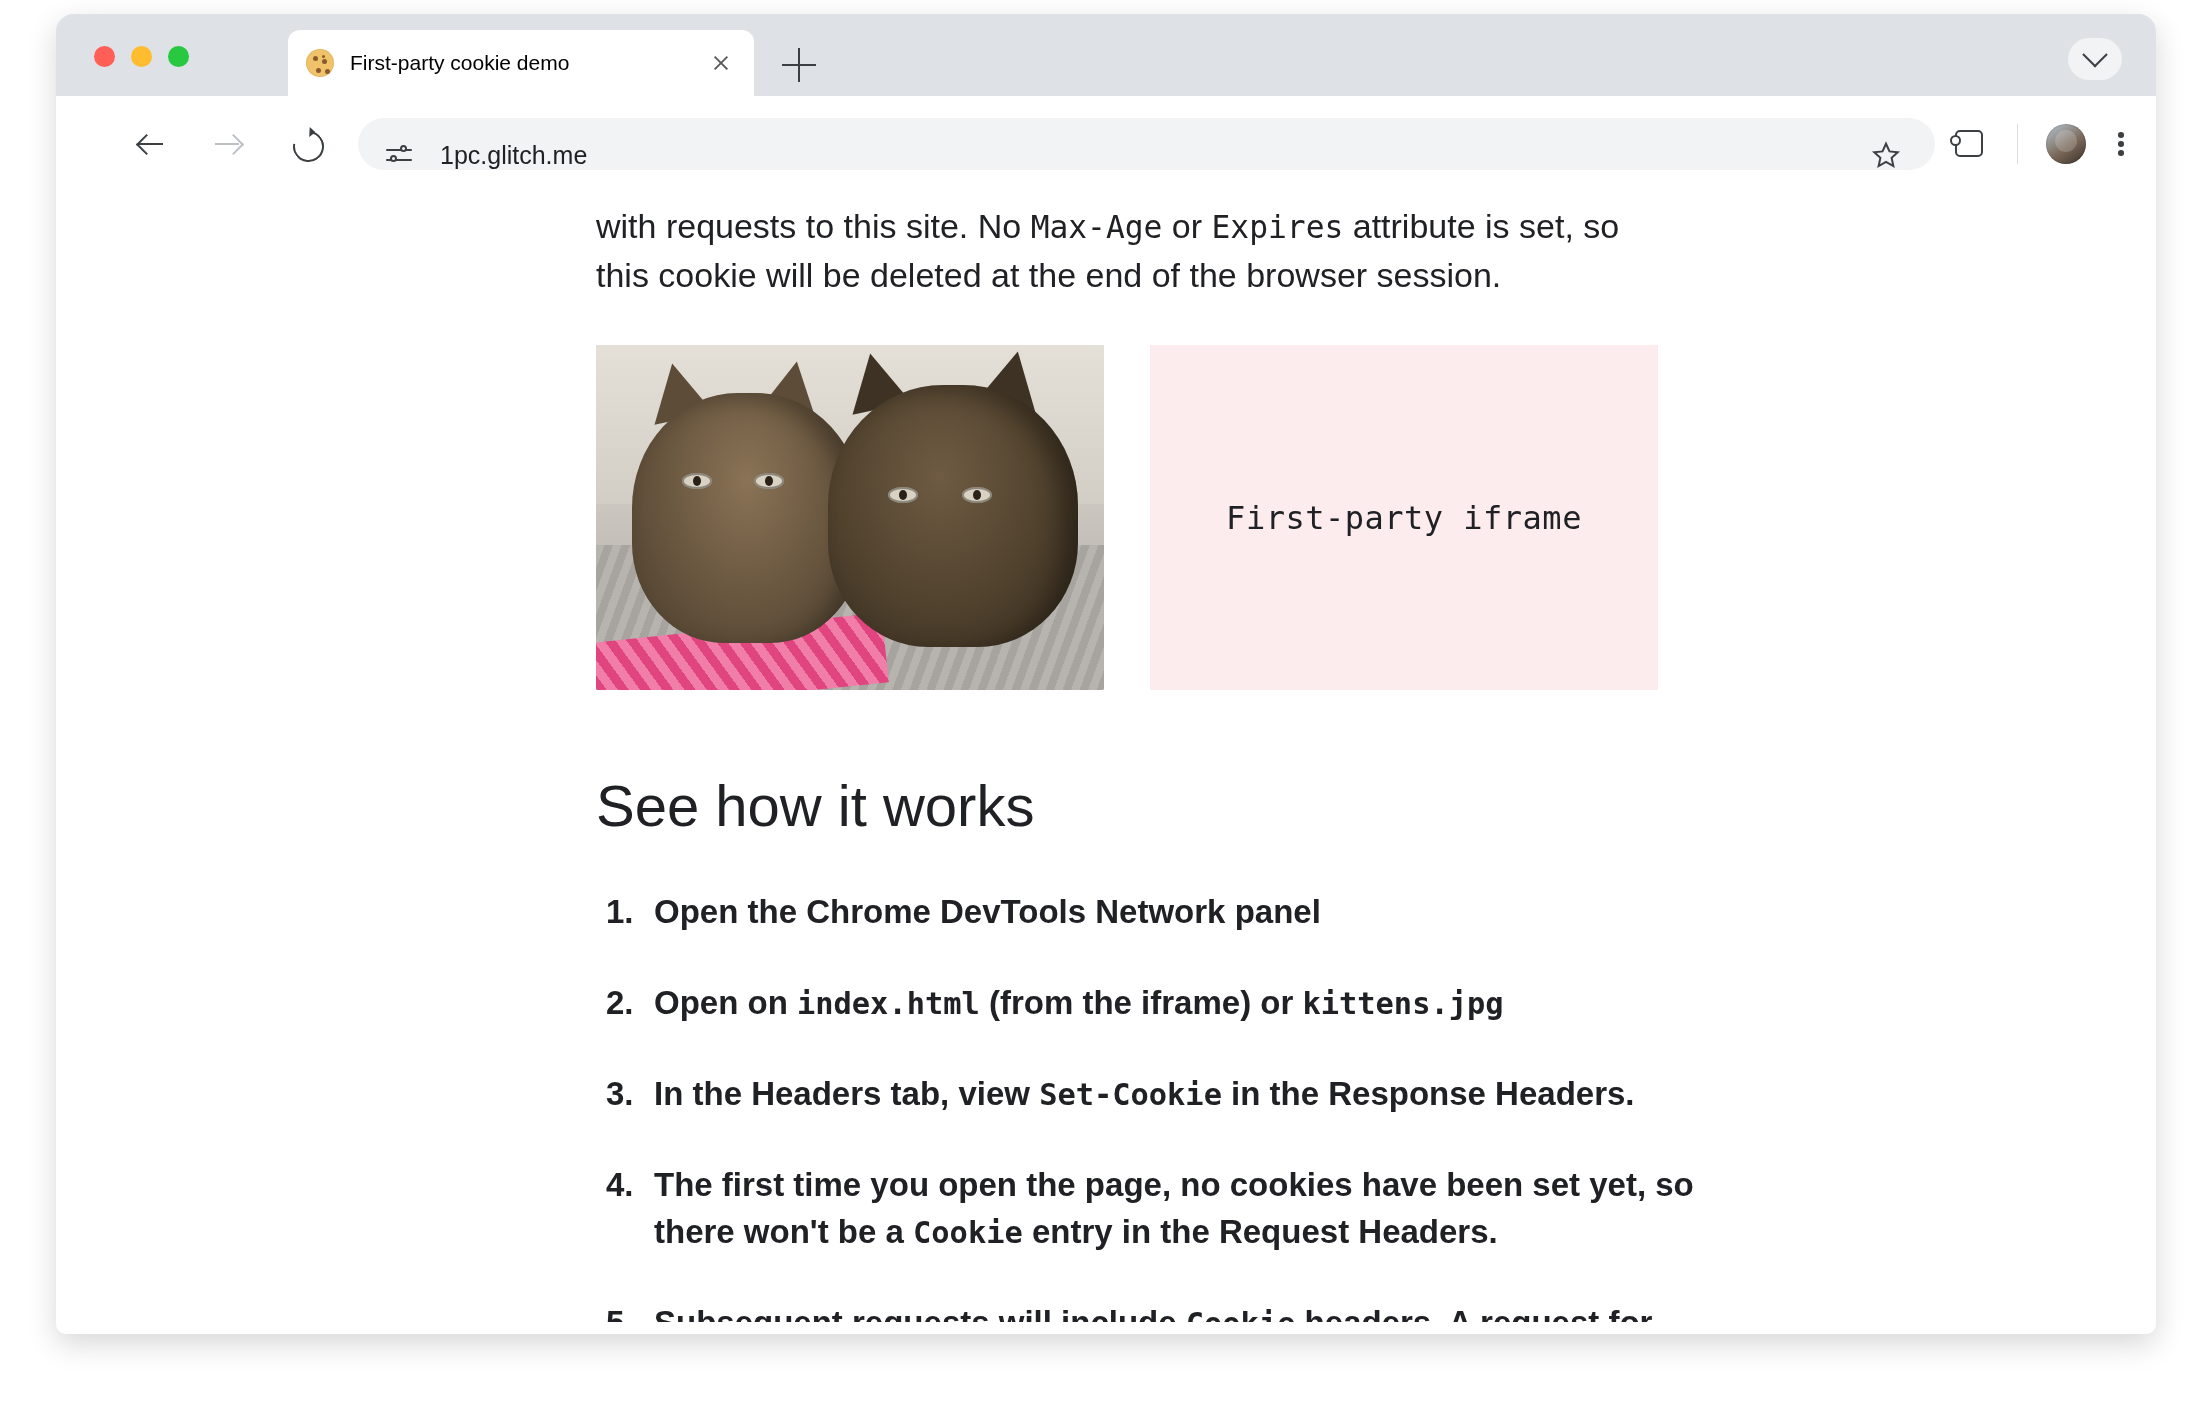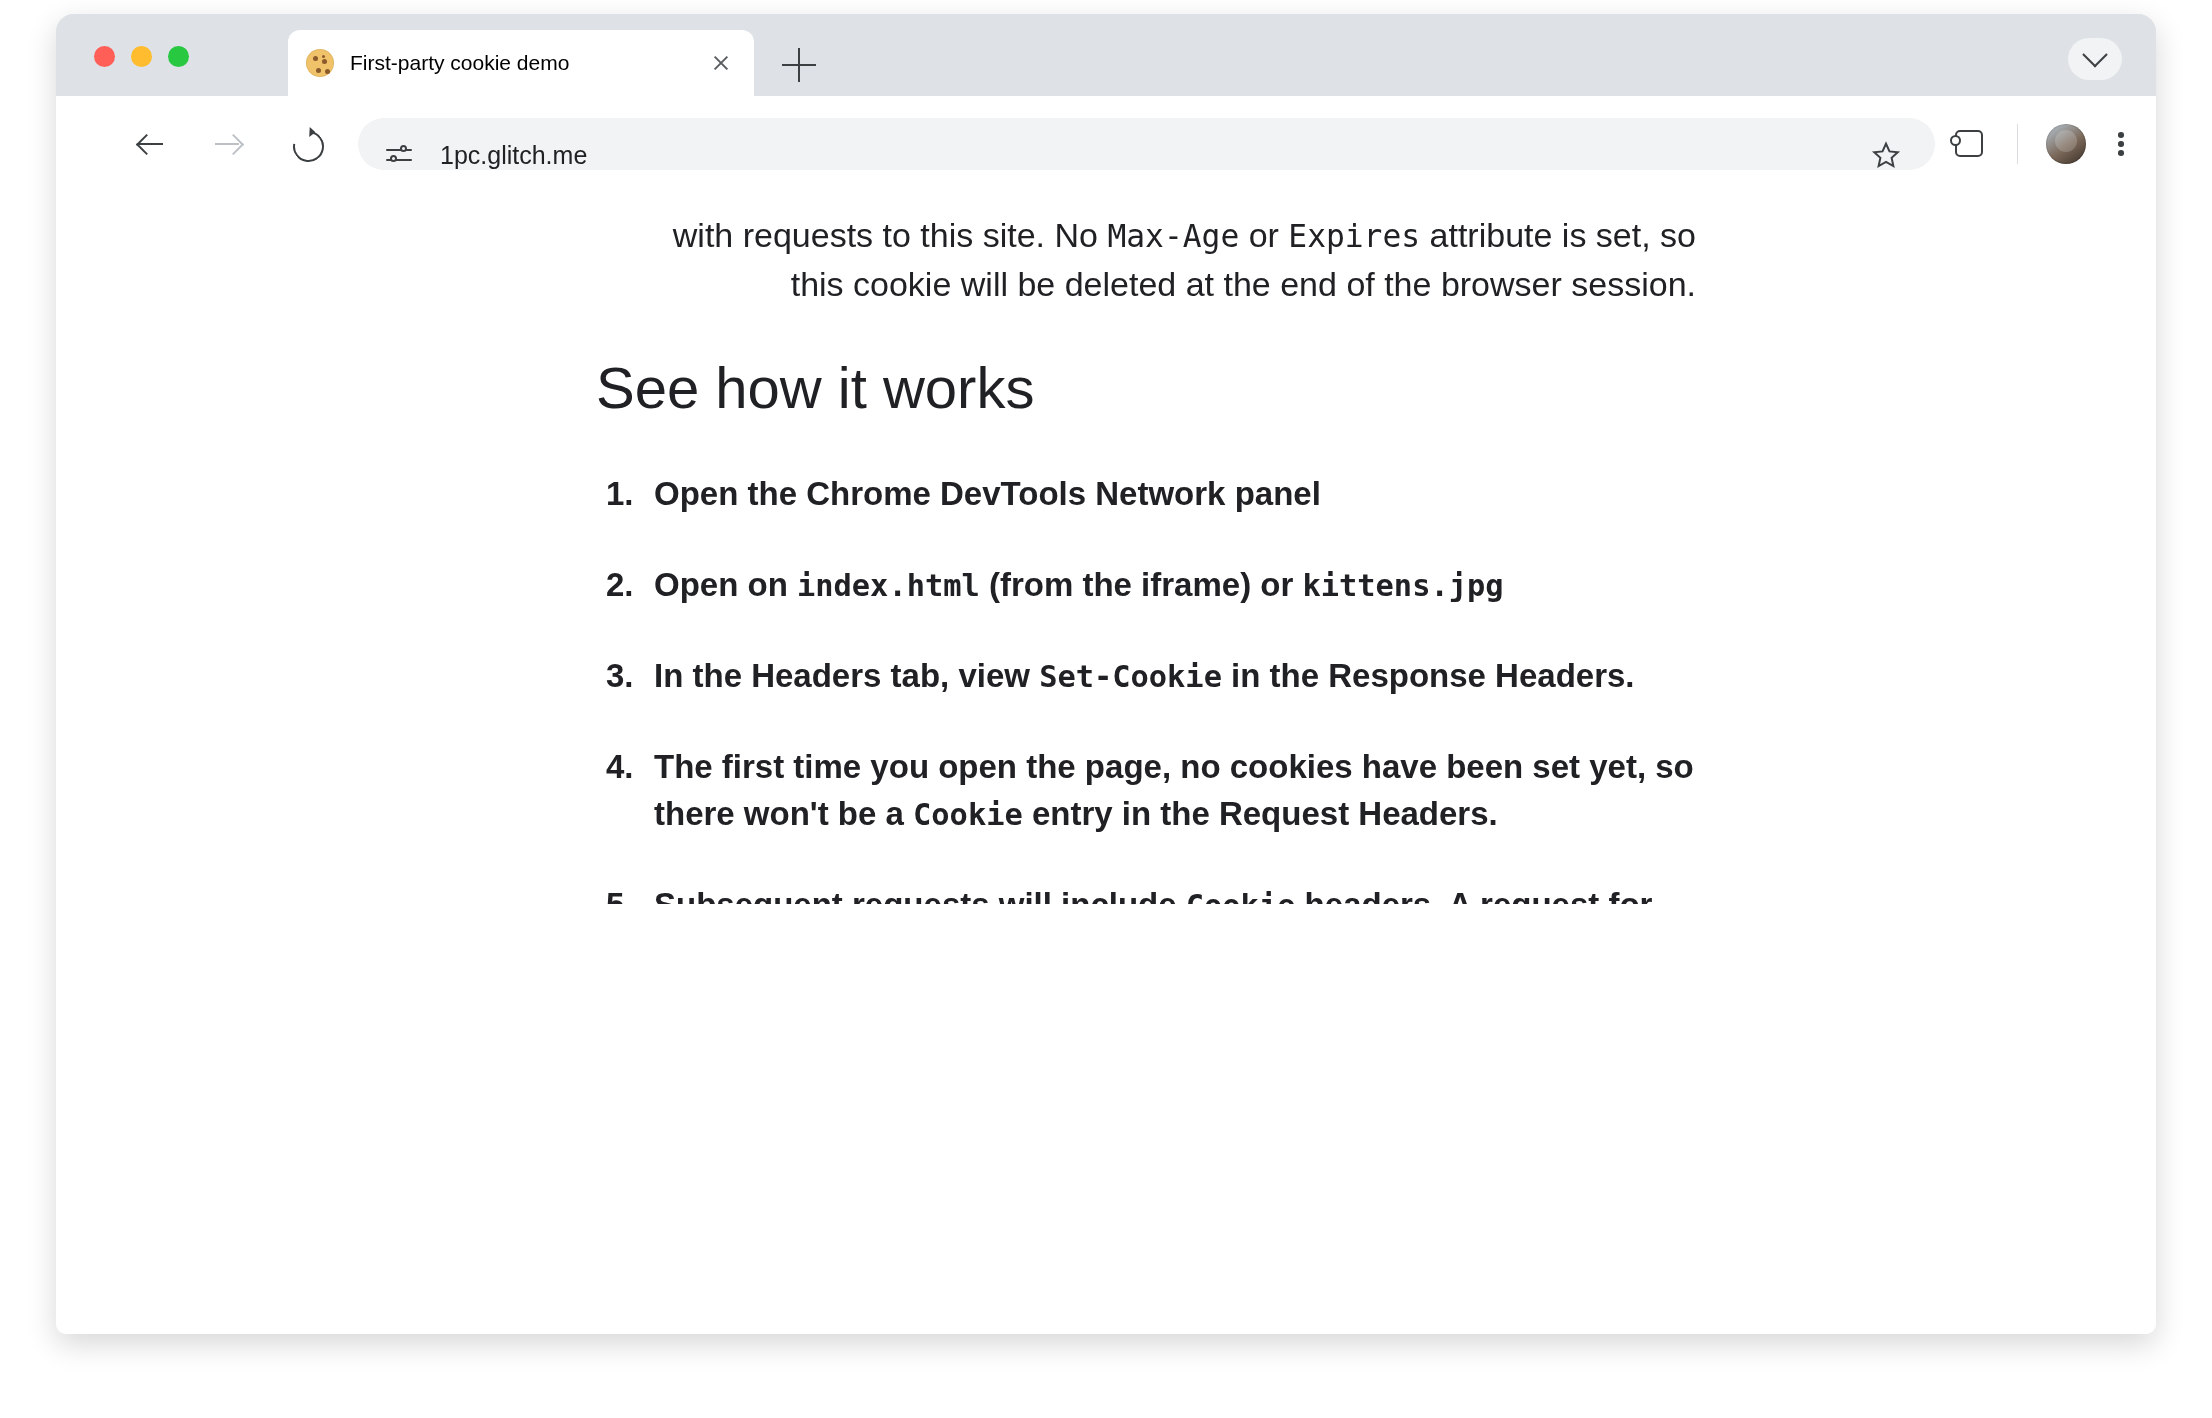--- a/index.html
+++ b/index.html
@@ -368,23 +368,22 @@
     width: 1180px;
     margin: 0 auto;
     padding-top: 10px;
     color: #202124;
   }
 
   .para {
     font-size: 34px;
     line-height: 1.43;
     color: #202124;
-    margin: 9px 0 46px 80px;
+    margin: 0 0 46px 80px;
     max-width: 1100px;
-    text-align: right;
   }
   code, .mono {
     font-family: "DejaVu Sans Mono", monospace;
     font-size: 0.92em;
   }
 
   .media-row {
     display: flex;
     margin-left: 80px;
     gap: 46px;
@@ -578,20 +577,41 @@
         </div>
       </div>
     </div>
 
     <div class="viewport">
       <div class="page">
         <div class="content">
 
           <p class="para"><span>with requests to this site. No </span><code class="mono">Max-Age</code><span> or </span><code class="mono">Expires</code><span> attribute is set, so</span><br><span>this cookie will be deleted at the end of the browser session.</span></p>
 
+          <div class="media-row">
+            <div class="kittens-photo">
+              <div class="wall"></div>
+              <div class="blanket"></div>
+              <div class="pink"></div>
+              <div class="ear e1"></div>
+              <div class="ear e2"></div>
+              <div class="ear e3"></div>
+              <div class="ear e4"></div>
+              <div class="cat cat1"></div>
+              <div class="cat cat2"></div>
+              <div class="eye y1"></div>
+              <div class="eye y2"></div>
+              <div class="eye y3"></div>
+              <div class="eye y4"></div>
+            </div>
+
+            <div class="iframe-box">
+              <div class="iframe-label">First-party iframe</div>
+            </div>
+          </div>
 
           <h2 class="section-title">See how it works</h2>
 
           <ol class="steps">
             <li><span>Open the Chrome DevTools Network panel</span></li>
             <li><span>Open on </span><code class="mono">index.html</code><span> (from the iframe) or </span><code class="mono">kittens.jpg</code></li>
             <li><span>In the Headers tab, view </span><code class="mono">Set-Cookie</code><span> in the Response Headers.</span></li>
             <li><span>The first time you open the page, no cookies have been set yet, so there won't be a </span><code class="mono">Cookie</code><span> entry in the Request Headers.</span></li>
             <li class="clipped"><span>Subsequent requests will include </span><code class="mono">Cookie</code><span> headers. A request for the</span></li>
           </ol>

